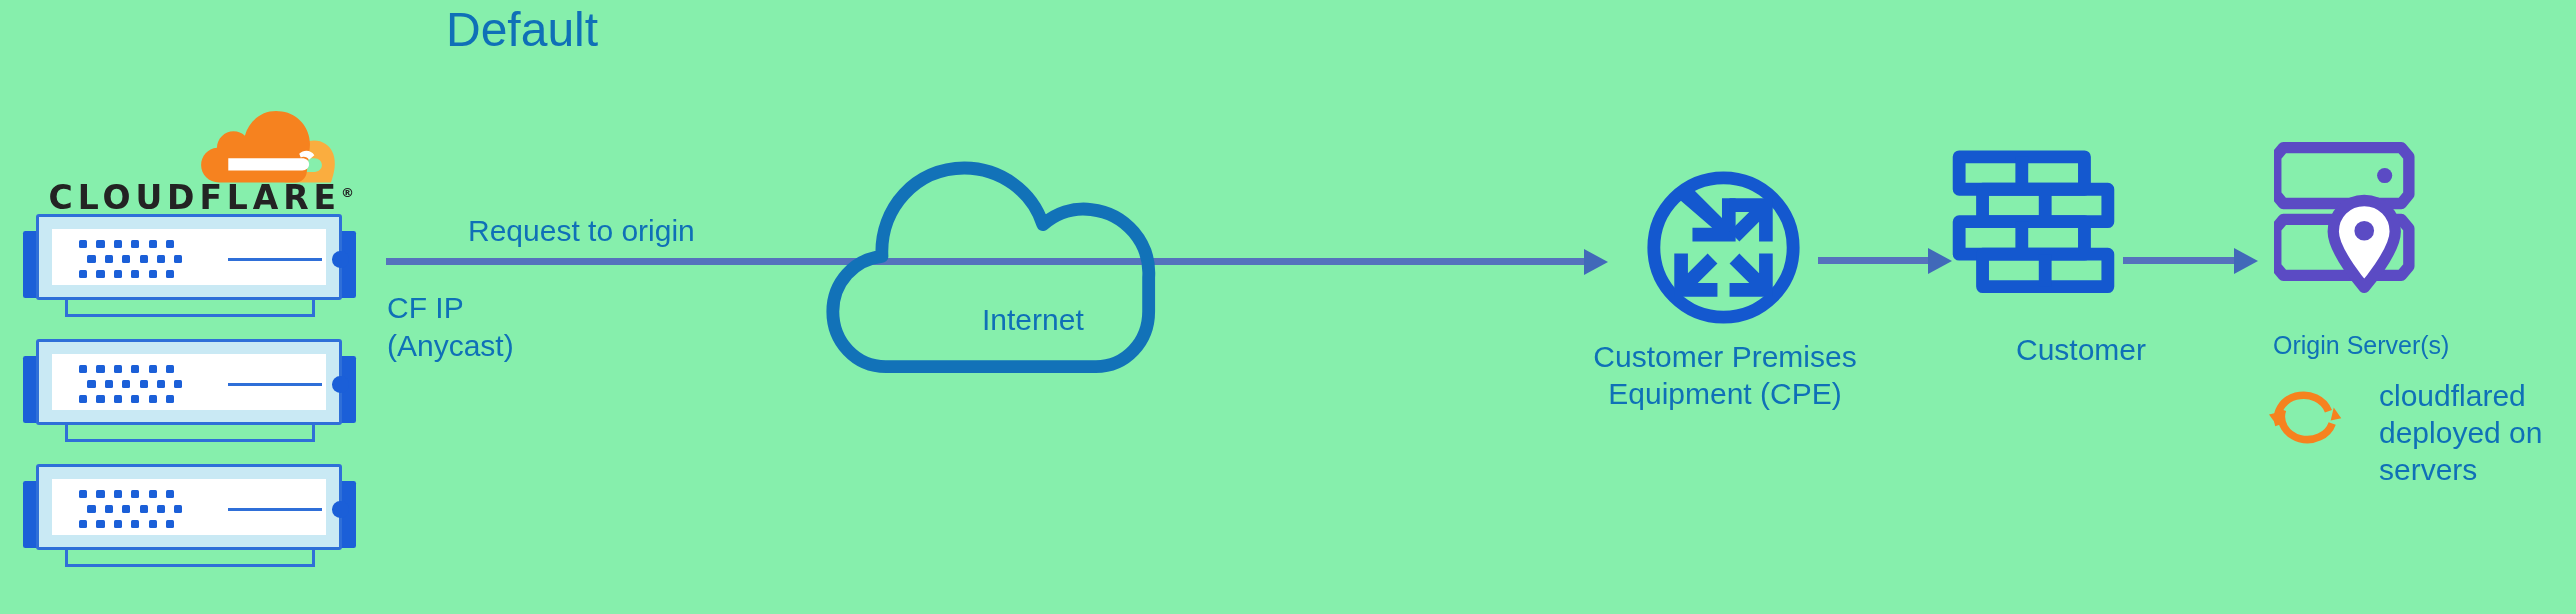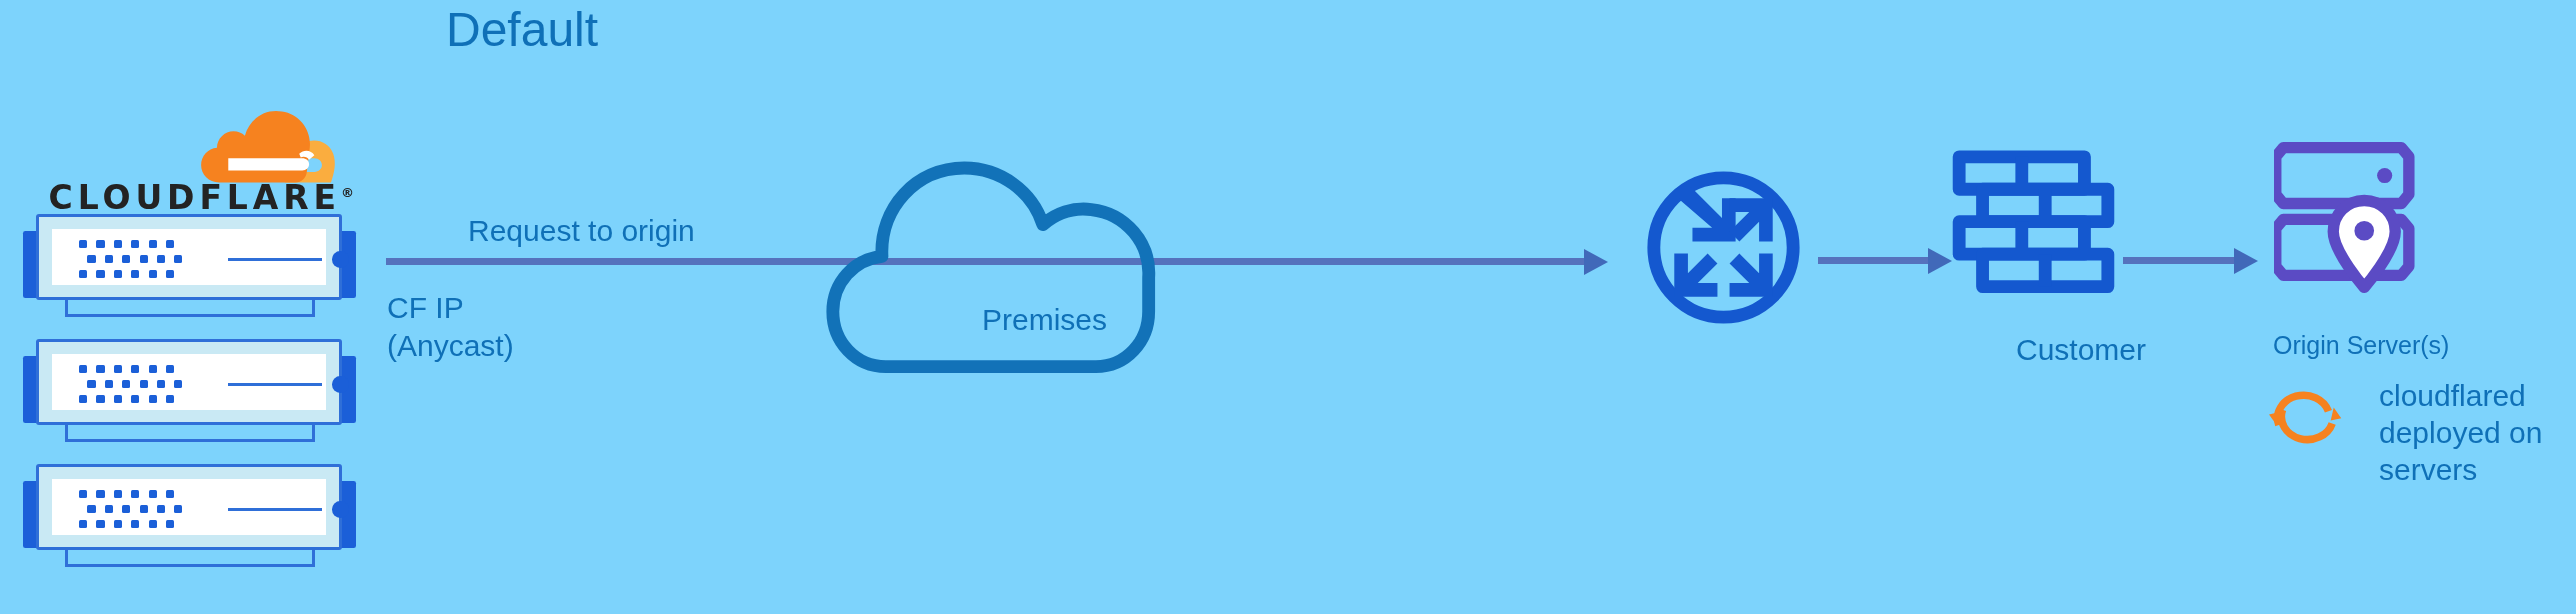--- a/index.html
+++ b/index.html
@@ -7,21 +7,21 @@
     padding: 0;
     background: #ffffff;
   }
   body {
     font-family: "Liberation Sans", sans-serif;
   }
   #canvas {
     position: relative;
     width: 2576px;
     height: 614px;
-    background: #7dd3fc;
+    background: #86efac;
     overflow: hidden;
   }
   .abs { position: absolute; }
 
   
   #diagram-title {
     left: 446px;
     top: 2.3px;
     font-size: 48px;
     color: #0f70b7;
@@ -335,34 +335,38 @@
     <div>(Anycast)</div>
   </div>
   <div class="abs" id="label-request-origin">Request to origin</div>
 
   <svg class="abs" id="internet-cloud" viewBox="0 0 620 360">
     <path d="M80 345 C40 345 10 312 10 272 C10 234 38 203 75 199
              C72 135 120 82 184 82 C232 82 274 113 288 157
              C305 142 328 134 352 137 C398 142 431 182 428 227
              L428 272 C428 312 398 345 358 345 Z" fill="none" stroke="#1272b8" stroke-width="17" stroke-linejoin="round"></path>
   </svg>
-  <div class="abs" id="label-internet">Premises</div>
+  <div class="abs" id="label-internet">Internet</div>
 
   <svg class="abs" id="cpe-icon" viewBox="0 0 210 210">
     <circle cx="105" cy="105" r="92" fill="none" stroke="#1458cf" stroke-width="17"></circle>
 
     <path d="M46 41 L62 25 L103 66 L103 40 L121 40 L121 97 L64 97 L64 79 L90 79 Z" fill="#1458cf"></path>
 
     <path d="M164 41 L148 25 L107 66 L107 40 L89 40 L89 97 L146 97 L146 79 L120 79 Z" fill="#1458cf" transform="translate(0,0) scale(1,1)" style="display:none"></path>
     <path d="M170 40 L170 97 L152 97 L152 71 L126 97 L113 84 L139 58 L113 58 L113 40 Z" fill="#1458cf"></path>
 
     <path d="M40 170 L40 113 L58 113 L58 139 L84 113 L97 126 L71 152 L97 152 L97 170 Z" fill="#1458cf"></path>
 
     <path d="M113 170 L113 152 L139 152 L113 126 L126 113 L152 139 L152 113 L170 113 L170 170 Z" fill="#1458cf"></path>
   </svg>
+  <div class="abs" id="label-cpe">
+    <div>Customer Premises</div>
+    <div>Equipment (CPE)</div>
+  </div>
 
   <div class="flow-line" id="flow-line-cpe-fw"></div>
   <div class="arrow-head" id="arrow-head-cpe-fw"></div>
 
   <svg class="abs" id="firewall-icon" viewBox="0 0 215 208">
     <g fill="none" stroke="#1458cf" stroke-width="17" stroke-linejoin="round">
       <rect x="9" y="9" width="166" height="43"></rect>
       <line x1="92" y1="9" x2="92" y2="52"></line>
       <rect x="40" y="52" width="166" height="43"></rect>
       <line x1="123" y1="52" x2="123" y2="95"></line>

